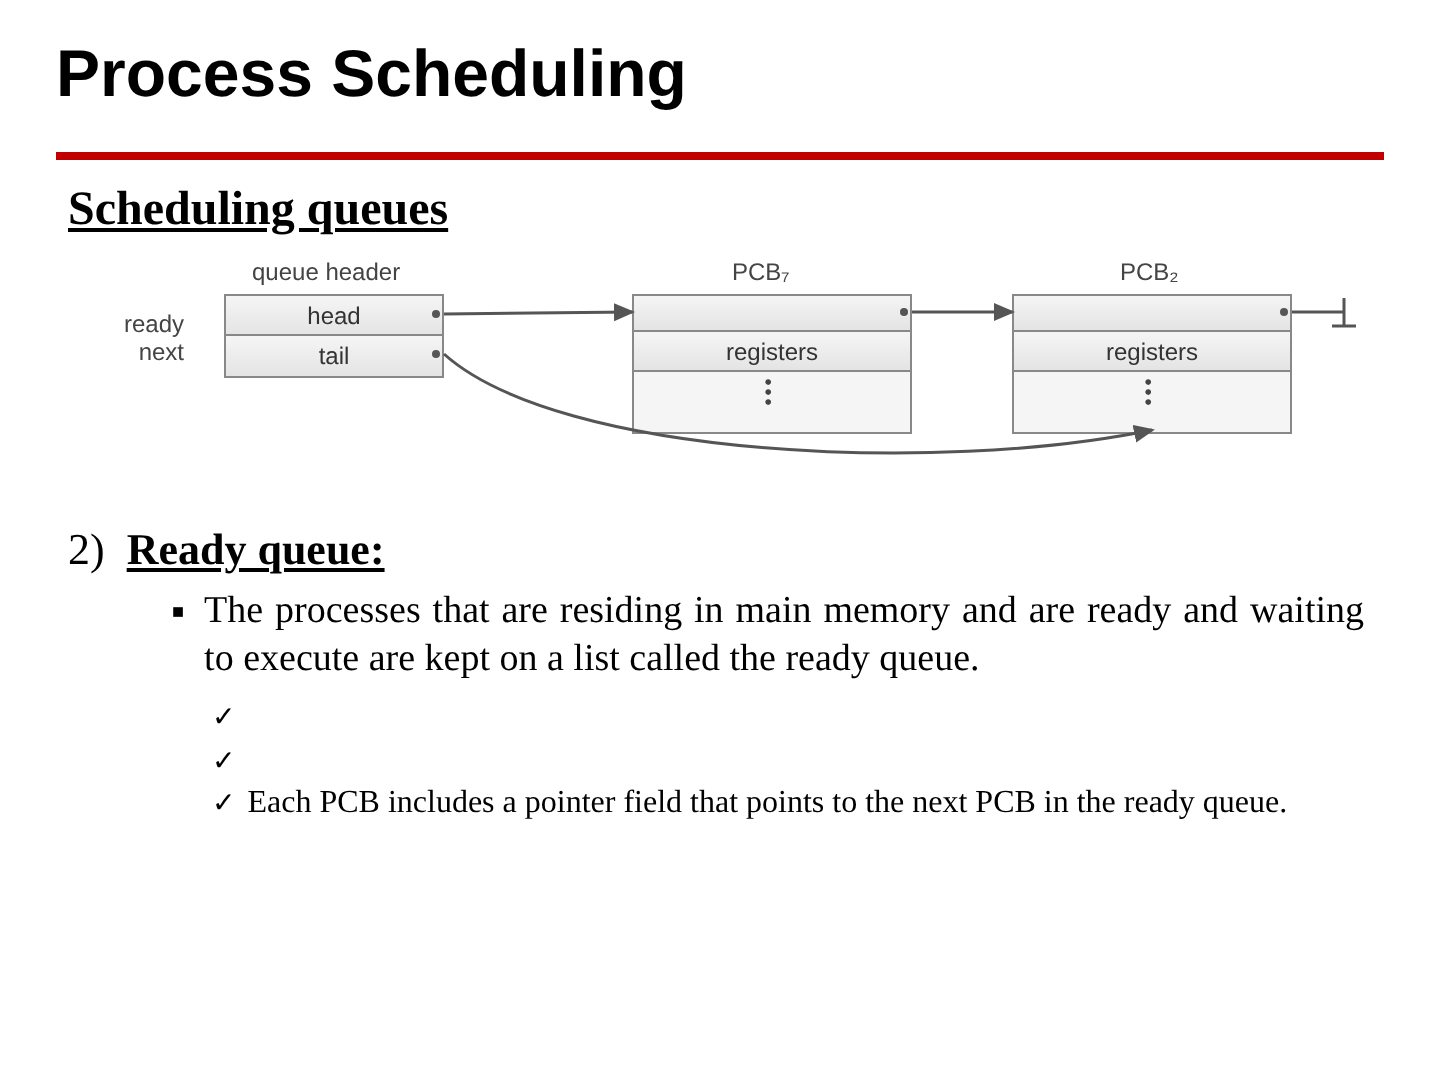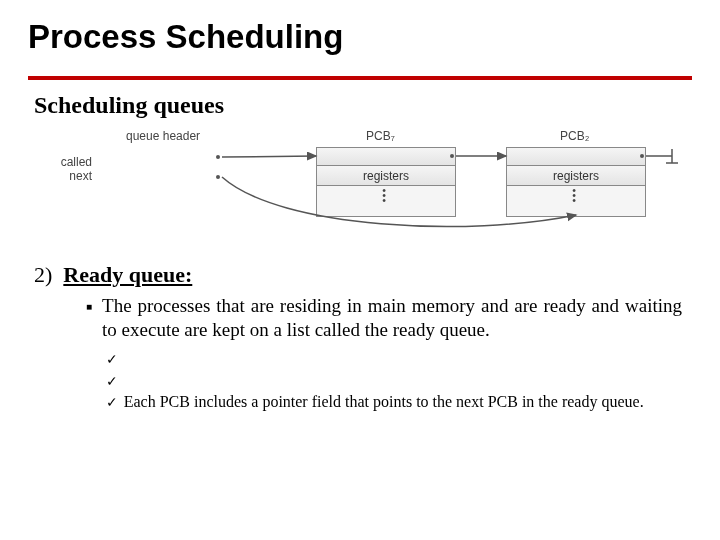--- a/index.html
+++ b/index.html
@@ -17,20 +17,21 @@
     font-weight: 900;
     font-size: 33px;
     letter-spacing: 0px;
     padding-bottom: 20px;
     border-bottom: 4px solid #c00000;
     margin-bottom: 12px;
   }
   .subtitle {
     font-size: 24px;
     font-weight: bold;
+    text-decoration: underline;
     margin-left: 6px;
     margin-bottom: 10px;
   }
   .diagram {
     width: 640px;
     height: 115px;
     margin: 0 auto 18px auto;
     position: relative;
   }
   .d-label {
@@ -115,25 +116,29 @@
 </style>
 </head>
 <body>
 
 <h1 class="title">Process Scheduling</h1>
 <div class="subtitle">Scheduling queues</div>
 
 <div class="diagram">
 
   <div class="d-label" style="left:86px; top:0;">queue header</div>
-  <div class="d-label" style="left:12px; top:26px; text-align:right; width:40px;">called</div>
+  <div class="d-label" style="left:12px; top:26px; text-align:right; width:40px;">ready</div>
   <div class="d-label" style="left:12px; top:40px; text-align:right; width:40px;">next</div>
   <div class="d-label" style="left:326px; top:0;">PCB₇</div>
   <div class="d-label" style="left:520px; top:0;">PCB₂</div>
 
+  <div class="box-group" style="left:72px; top:18px; width:110px;">
+    <div class="box-cell" style="height:20px;">head</div>
+    <div class="box-cell" style="height:20px;">tail</div>
+  </div>
 
   <div class="box-group" style="left:276px; top:18px; width:140px;">
     <div class="box-cell" style="height:18px;"></div>
     <div class="box-cell" style="height:20px;">registers</div>
     <div class="box-cell" style="height:30px; background:#f5f5f5;"></div>
   </div>
   <div class="vdots" style="left:342px; top:60px;">•<br>•<br>•</div>
 
   <div class="box-group" style="left:466px; top:18px; width:140px;">
     <div class="box-cell" style="height:18px;"></div>

